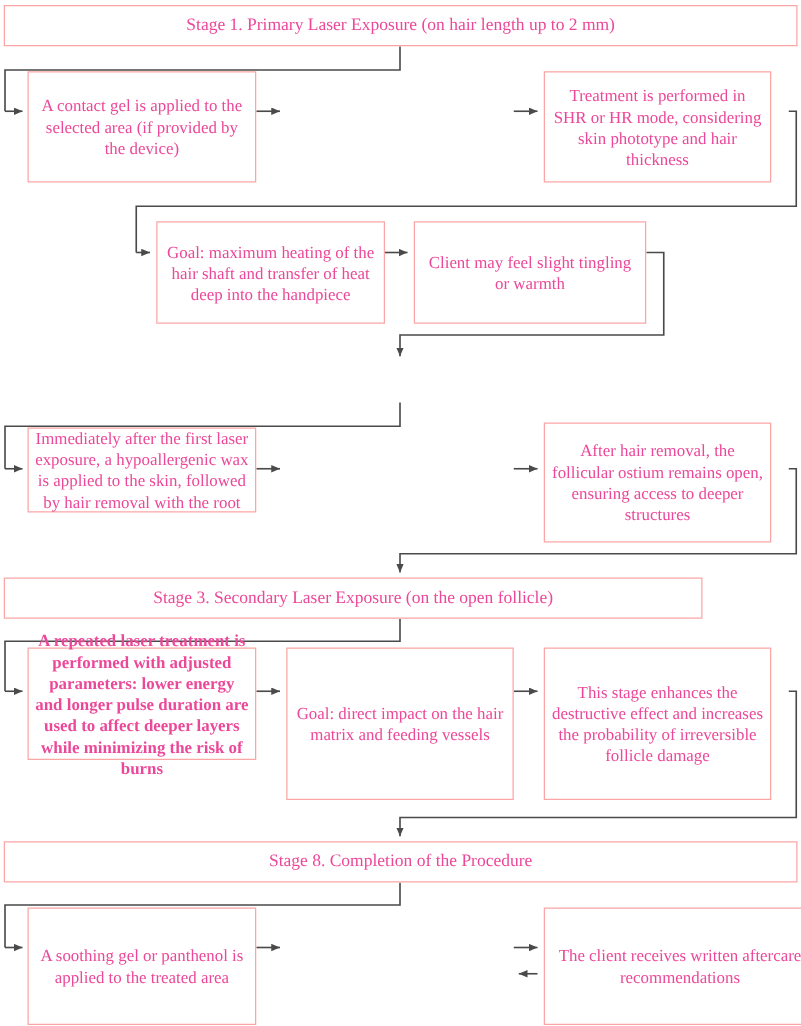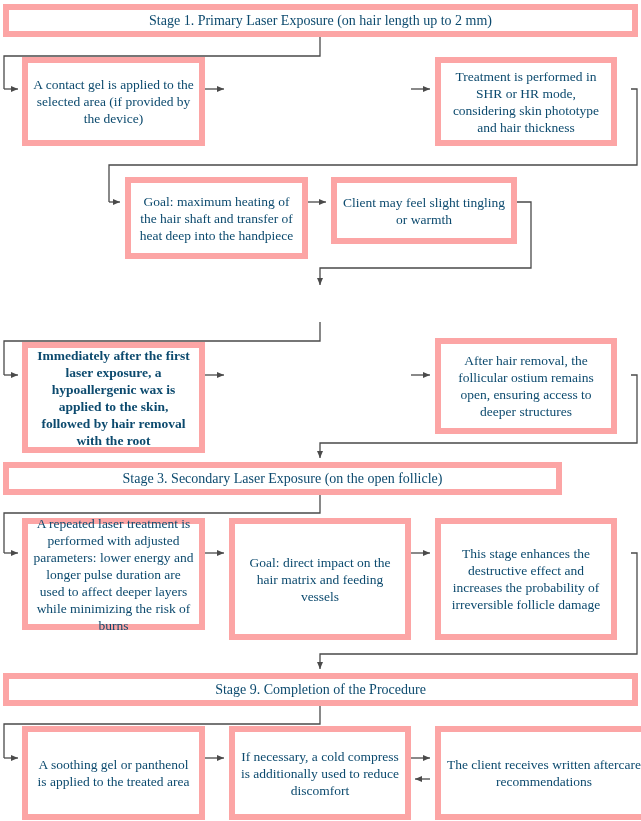--- a/index.html
+++ b/index.html
@@ -19,27 +19,27 @@
     position: absolute;
     left: 0;
     top: 0;
     width: 641px;
     height: 821px;
     pointer-events: none;
   }
   .node {
     position: absolute;
     box-sizing: border-box;
-    border: 6px solid #fca5a5;
+    border: 1px solid #fca5a5;
     background: #ffffff;
     display: flex;
     align-items: center;
     justify-content: flex-end;
     text-align: center;
-    color: #0c4a6e;
+    color: #ec4899;
     line-height: 1.26;
   }
   .stage-bar {
     font-size: 14px;
     padding: 2px 6px;
   }
   .step-box {
     font-size: 13.5px;
     padding: 4px 5px;
   }
@@ -101,53 +101,50 @@
   <div class="node step-box" style="left:22px; top:57px; width:183px; height:89px;">
     <span class="txt">A contact gel is applied to the selected area (if provided by the device)</span>
   </div>
   <div class="node step-box" style="left:435px; top:57px; width:182px; height:89px;">
     <span class="txt">Treatment is performed in SHR or HR mode, considering skin phototype and hair thickness</span>
   </div>
 
   <div class="node step-box" style="left:125px; top:177px; width:183px; height:82px;">
     <span class="txt">Goal: maximum heating of the hair shaft and transfer of heat deep into the handpiece</span>
   </div>
-  <div class="node step-box" style="left:331px; top:177px; width:186px; height:67px;">
+  <div class="node step-box" style="left:331px; top:177px; width:186px; height:82px;">
     <span class="txt">Client may feel slight tingling or warmth</span>
   </div>
 
 
-  <div class="node step-box" style="left:22px; top:342px; width:183px; height:111px;font-weight:bold;">
+  <div class="node step-box" style="left:22px; top:342px; width:183px; height:68px;">
     <span class="txt">Immediately after the first laser exposure, a hypoallergenic wax is applied to the skin, followed by hair removal with the root</span>
   </div>
   <div class="node step-box" style="left:435px; top:338px; width:182px; height:96px;">
     <span class="txt">After hair removal, the follicular ostium remains open, ensuring access to deeper structures</span>
   </div>
 
   <div class="node stage-bar" style="left:3px; top:462px; width:559px; height:33px;">
     <span class="txt">Stage 3. Secondary Laser Exposure (on the open follicle)</span>
   </div>
 
-  <div class="node step-box" style="left:22px; top:518px; width:183px; height:112px;">
+  <div class="node step-box" style="left:22px; top:518px; width:183px; height:90px;font-weight:bold;">
     <span class="txt">A repeated laser treatment is performed with adjusted parameters: lower energy and longer pulse duration are used to affect deeper layers while minimizing the risk of burns</span>
   </div>
   <div class="node step-box" style="left:229px; top:518px; width:182px; height:122px;">
     <span class="txt">Goal: direct impact on the hair matrix and feeding vessels</span>
   </div>
   <div class="node step-box" style="left:435px; top:518px; width:182px; height:122px;">
     <span class="txt">This stage enhances the destructive effect and increases the probability of irreversible follicle damage</span>
   </div>
 
   <div class="node stage-bar" style="left:3px; top:673px; width:635px; height:33px;">
-    <span class="txt">Stage 9. Completion of the Procedure</span>
+    <span class="txt">Stage 8. Completion of the Procedure</span>
   </div>
 
   <div class="node step-box" style="left:22px; top:726px; width:183px; height:94px;">
     <span class="txt">A soothing gel or panthenol is applied to the treated area</span>
-  </div>
-  <div class="node step-box" style="left:229px; top:726px; width:182px; height:94px;">
-    <span class="txt">If necessary, a cold compress is additionally used to reduce discomfort</span>
   </div>
   <div class="node step-box" style="left:435px; top:726px; width:218px; height:94px;">
     <span class="txt">The client receives written aftercare recommendations</span>
   </div>
 
 </div>
 
 </body></html>

